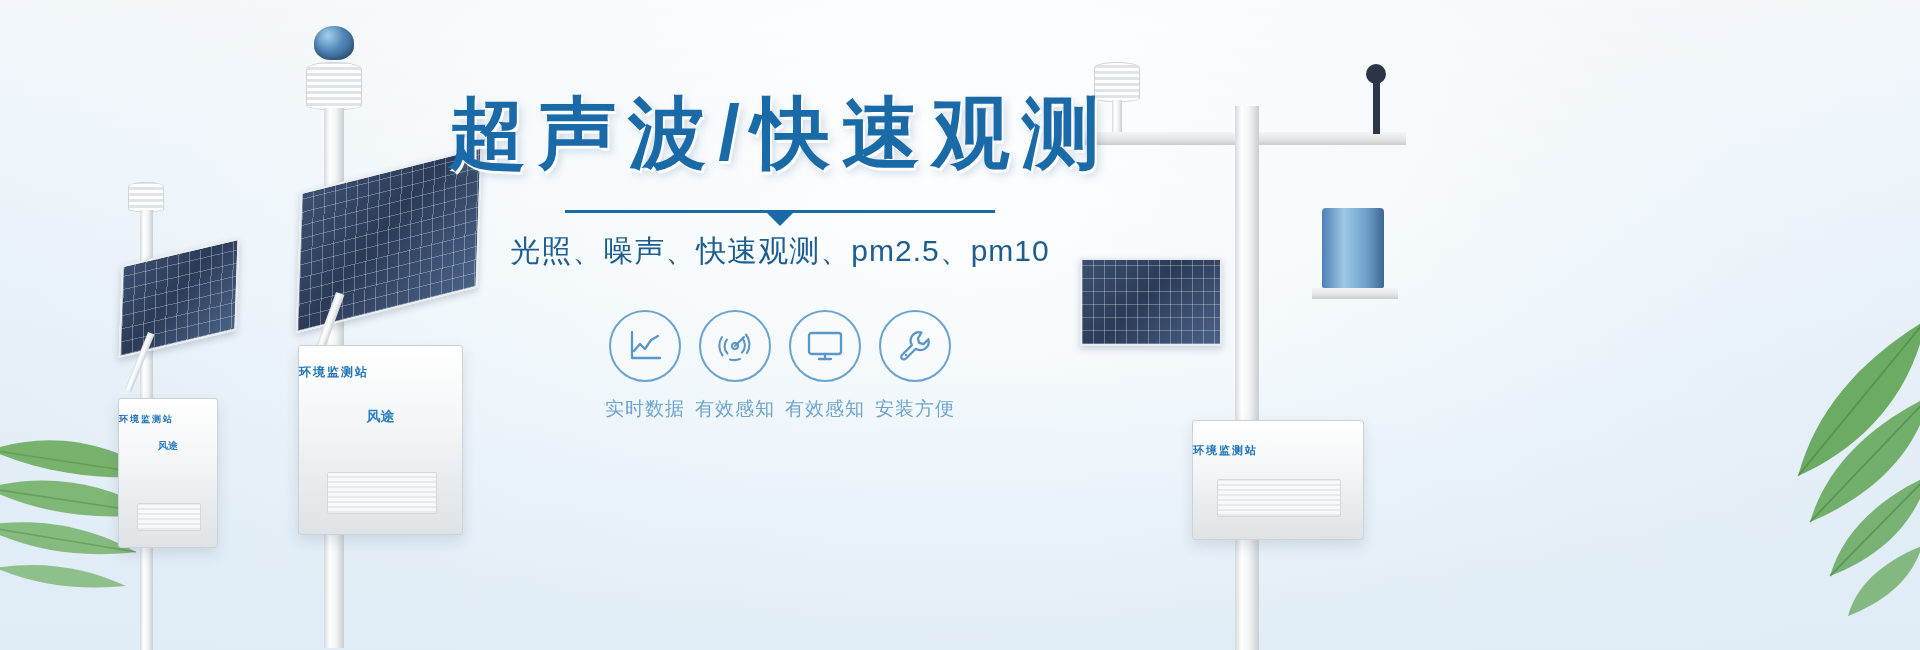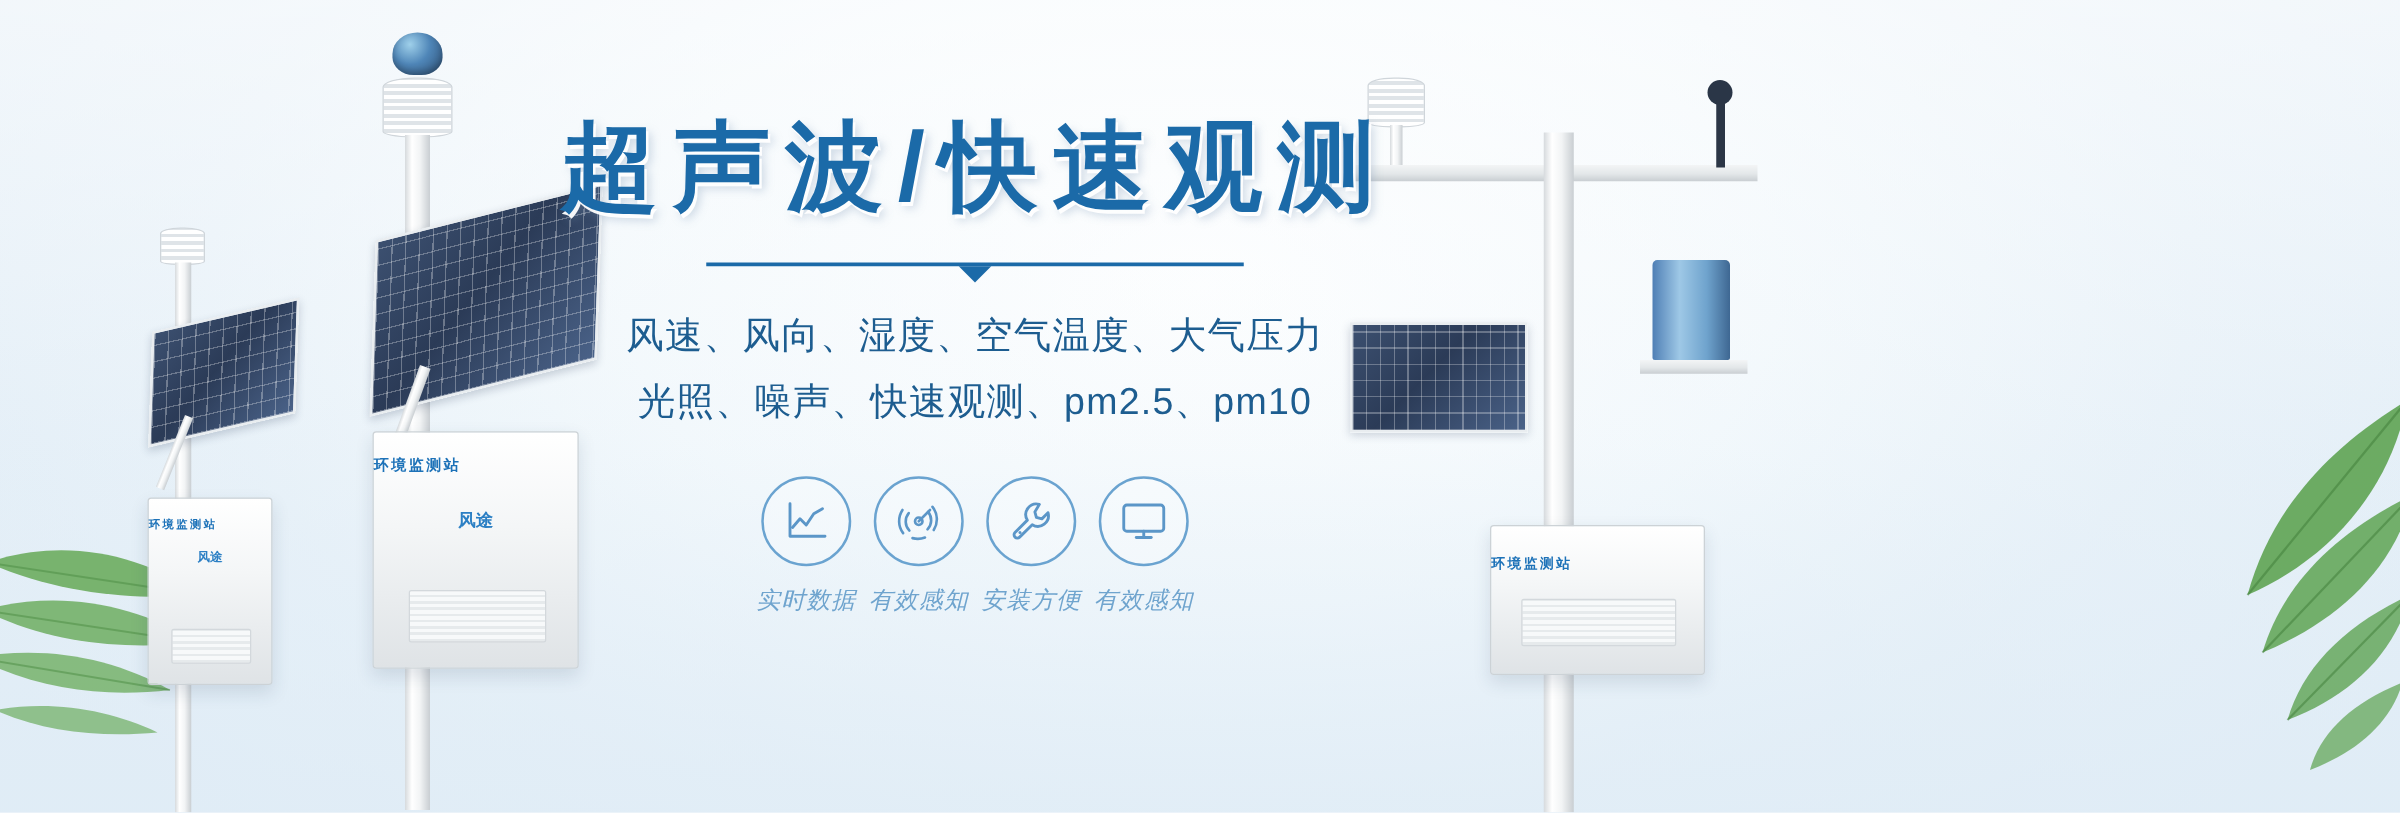--- a/index.html
+++ b/index.html
@@ -127,21 +127,20 @@
     line-height:1.62;
     font-weight:400;
     white-space:nowrap;
   }
 
   
   .features {
     margin-top:34px;
     display:flex;
     justify-content:center;
-    font-style:italic;
   }
   .feature { width:90px; text-align:center; }
   .feature .circle {
     width:72px; height:72px;
     margin:0 auto;
     border:2px solid #6aa3d0;
     border-radius:50%;
     display:flex; align-items:center; justify-content:center;
     background:rgba(255,255,255,.25);
   }
@@ -235,21 +234,20 @@
 
   <div class="content">
 
     <div class="title">超声波/快速观测</div>
 
     <div class="divider-wrap">
       <div class="divider-line"></div>
       <div class="divider-caret"></div>
     </div>
 
-    <div class="sub">风速、风向、湿度、空气温度、大气压力</div>
     <div class="sub" style="margin-top:4px;">光照、噪声、快速观测、pm2.5、pm10</div>
 
     <div class="features">
 
       <div class="feature">
         <div class="circle">
           <span>
             <svg width="36" height="34" viewBox="0 0 36 34" fill="none" stroke="#5b96c8" stroke-width="2.3" stroke-linecap="round" stroke-linejoin="round">
               <path d="M5 3 V29 H33"></path>
               <path d="M7 22 L13 15 L18 20 L24 11 L31 7"></path>
@@ -272,37 +270,37 @@
               <path d="M13 31.5 A16 16 0 0 0 23 31"></path>
             </svg>
           </span>
         </div>
         <div class="flabel">有效感知</div>
       </div>
 
       <div class="feature">
         <div class="circle">
           <span>
-            <svg width="36" height="36" viewBox="0 0 36 36" fill="none" stroke="#5b96c8" stroke-width="2.3" stroke-linecap="round" stroke-linejoin="round">
-              <path d="M24.5 4.5 a8.5 8.5 0 0 0 -9.6 12.6 L5 27 a2.6 2.6 0 0 0 3.7 3.7 L18.8 20.8 a8.5 8.5 0 0 0 12.6 -9.6 l-4.9 4.9 -4.4 -1.2 -1.2 -4.4 z"></path>
-              <circle cx="9" cy="27" r="1.2" fill="#5b96c8" stroke="none"></circle>
-            </svg>
-          </span>
-        </div>
-        <div class="flabel">安装方便</div>
-      </div>
-
-      <div class="feature">
-        <div class="circle">
-          <span>
             <svg width="38" height="32" viewBox="0 0 38 32" fill="none" stroke="#5b96c8" stroke-width="2.3" stroke-linecap="round" stroke-linejoin="round">
               <rect x="3" y="3" width="32" height="21" rx="2.5"></rect>
               <path d="M13 29 H25"></path>
               <path d="M19 24 V29"></path>
             </svg>
           </span>
         </div>
         <div class="flabel">有效感知</div>
       </div>
 
+      <div class="feature">
+        <div class="circle">
+          <span>
+            <svg width="36" height="36" viewBox="0 0 36 36" fill="none" stroke="#5b96c8" stroke-width="2.3" stroke-linecap="round" stroke-linejoin="round">
+              <path d="M24.5 4.5 a8.5 8.5 0 0 0 -9.6 12.6 L5 27 a2.6 2.6 0 0 0 3.7 3.7 L18.8 20.8 a8.5 8.5 0 0 0 12.6 -9.6 l-4.9 4.9 -4.4 -1.2 -1.2 -4.4 z"></path>
+              <circle cx="9" cy="27" r="1.2" fill="#5b96c8" stroke="none"></circle>
+            </svg>
+          </span>
+        </div>
+        <div class="flabel">安装方便</div>
+      </div>
+
     </div>
   </div>
 </div>
 
 </body></html>

